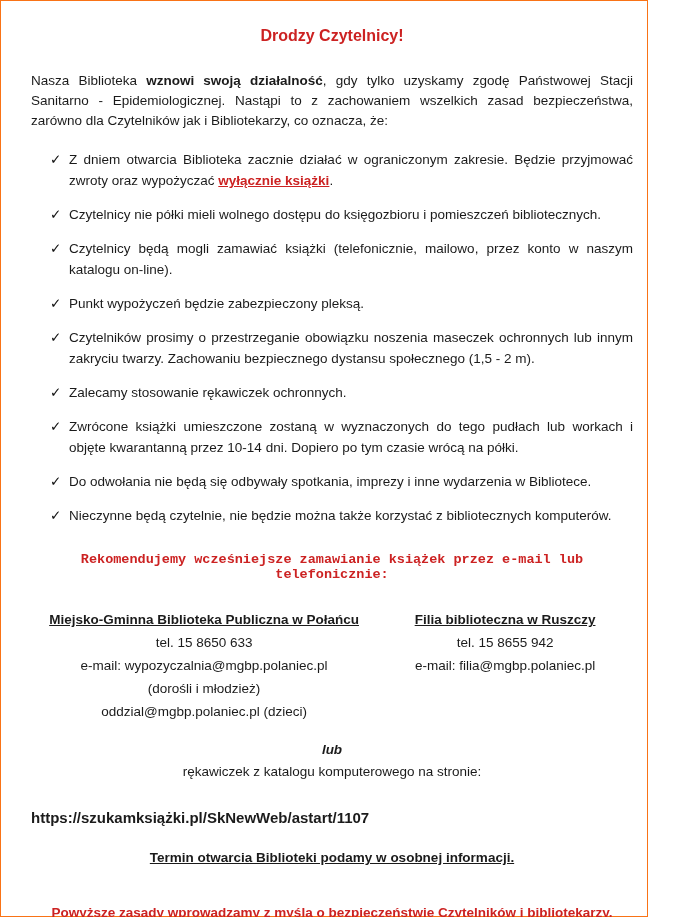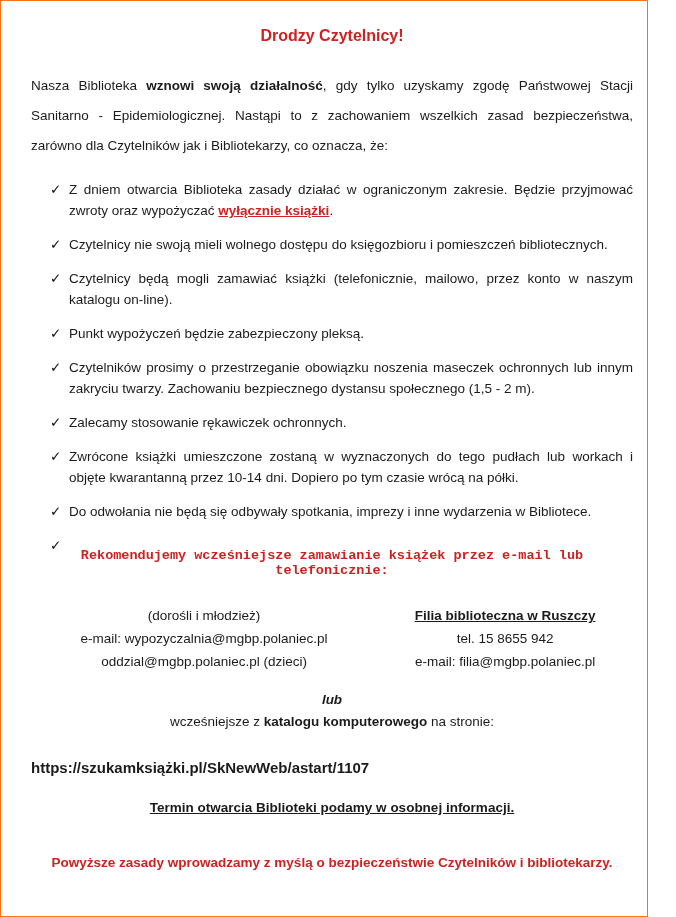--- a/index.html
+++ b/index.html
@@ -18,21 +18,21 @@
   }
   .title {
     text-align: center;
     font-size: 16px;
     font-weight: bold;
     color: #cc2222;
     margin: 6px 0 26px 0;
   }
   .intro {
     font-size: 13.5px;
-    line-height: 30px;
+    line-height: 20px;
     text-align: justify;
   }
   .intro .b { font-weight: bold; }
   .bullets { margin-top: 18px; }
   .bullet {
     position: relative;
     padding-left: 38px;
     margin-bottom: 13px;
     font-size: 13.5px;
     line-height: 21px;
@@ -74,21 +74,21 @@
     font-weight: bold;
     text-decoration: underline;
   }
   .or-block {
     margin-top: 16px;
     text-align: center;
     font-size: 13.5px;
     line-height: 22px;
   }
   .or-block .lub { font-weight: bold; font-style: italic; }
-  .or-block .b { font-weight: bold; margin-top: 12px; }
+  .or-block .b { font-weight: normal; margin-top: 12px; }
   .url-line {
     margin-top: 26px;
     text-align: left;
     font-size: 15px;
     font-weight: bold;
   }
   .opening-note {
     margin-top: 24px;
     text-align: center;
     font-size: 13.5px;
@@ -111,26 +111,26 @@
   <div class="title">Drodzy Czytelnicy!</div>
 
   <div class="intro">
     <span>Nasza Biblioteka </span><span class="b">wznowi swoją działalność</span><span>, gdy tylko uzyskamy zgodę Państwowej Stacji Sanitarno - Epidemiologicznej. Nastąpi to z zachowaniem wszelkich zasad bezpieczeństwa, zarówno dla Czytelników jak i Bibliotekarzy, co oznacza, że:</span>
   </div>
 
   <div class="bullets">
 
     <div class="bullet">
       <span class="check">✓</span>
-      <span><span>Z dniem otwarcia Biblioteka zasady działać w ograniczonym zakresie. Będzie przyjmować zwroty oraz wypożyczać </span><span class="hl">wyłącznie książki</span><span>.</span></span>
+      <span><span>Z dniem otwarcia Biblioteka zacznie działać w ograniczonym zakresie. Będzie przyjmować zwroty oraz wypożyczać </span><span class="hl">wyłącznie książki</span><span>.</span></span>
     </div>
 
     <div class="bullet">
       <span class="check">✓</span>
-      <span>Czytelnicy nie swoją mieli wolnego dostępu do księgozbioru i pomieszczeń bibliotecznych.</span>
+      <span>Czytelnicy nie półki mieli wolnego dostępu do księgozbioru i pomieszczeń bibliotecznych.</span>
     </div>
 
     <div class="bullet">
       <span class="check">✓</span>
       <span>Czytelnicy będą mogli zamawiać książki (telefonicznie, mailowo, przez konto w naszym katalogu on-line).</span>
     </div>
 
     <div class="bullet">
       <span class="check">✓</span>
       <span>Punkt wypożyczeń będzie zabezpieczony pleksą.</span>
@@ -151,43 +151,46 @@
       <span>Zwrócone książki umieszczone zostaną w wyznaczonych do tego pudłach lub workach i objęte kwarantanną przez 10-14 dni. Dopiero po tym czasie wrócą na półki.</span>
     </div>
 
     <div class="bullet">
       <span class="check">✓</span>
       <span>Do odwołania nie będą się odbywały spotkania, imprezy i inne wydarzenia w Bibliotece.</span>
     </div>
 
     <div class="bullet">
       <span class="check">✓</span>
+      <span>Nieczynne będą czytelnie, nie będzie można także korzystać z bibliotecznych komputerów.</span>
     </div>
 
   </div>
 
   <div class="recommend">Rekomendujemy wcześniejsze zamawianie książek przez e-mail lub telefonicznie:</div>
 
   <div class="contacts">
     <div class="contact-col left">
+      <div class="contact-name">Miejsko-Gminna Biblioteka Publiczna w Połańcu</div>
+      <div>tel. 15 8650 633</div>
+      <div>e-mail: wypozyczalnia@mgbp.polaniec.pl</div>
       <div>(dorośli i młodzież)</div>
-      <div>e-mail: wypozyczalnia@mgbp.polaniec.pl</div>
       <div>oddzial@mgbp.polaniec.pl (dzieci)</div>
     </div>
     <div class="contact-col right">
       <div class="contact-name">Filia biblioteczna w Ruszczy</div>
       <div>tel. 15 8655 942</div>
       <div>e-mail: filia@mgbp.polaniec.pl</div>
     </div>
   </div>
 
   <div class="or-block">
     <div class="lub">lub</div>
     <div>
-      <span>wcześniejsze z </span><span class="b">katalogu komputerowego</span><span> na stronie:</span>
+      <span>rękawiczek z </span><span class="b">katalogu komputerowego</span><span> na stronie:</span>
     </div>
   </div>
 
   <div class="url-line">https://szukamksiążki.pl/SkNewWeb/astart/1107</div>
 
   <div class="opening-note">Termin otwarcia Biblioteki podamy w osobnej informacji.</div>
 
   <div class="safety-note">Powyższe zasady wprowadzamy z myślą o bezpieczeństwie Czytelników i  bibliotekarzy.</div>
 
 </div>

